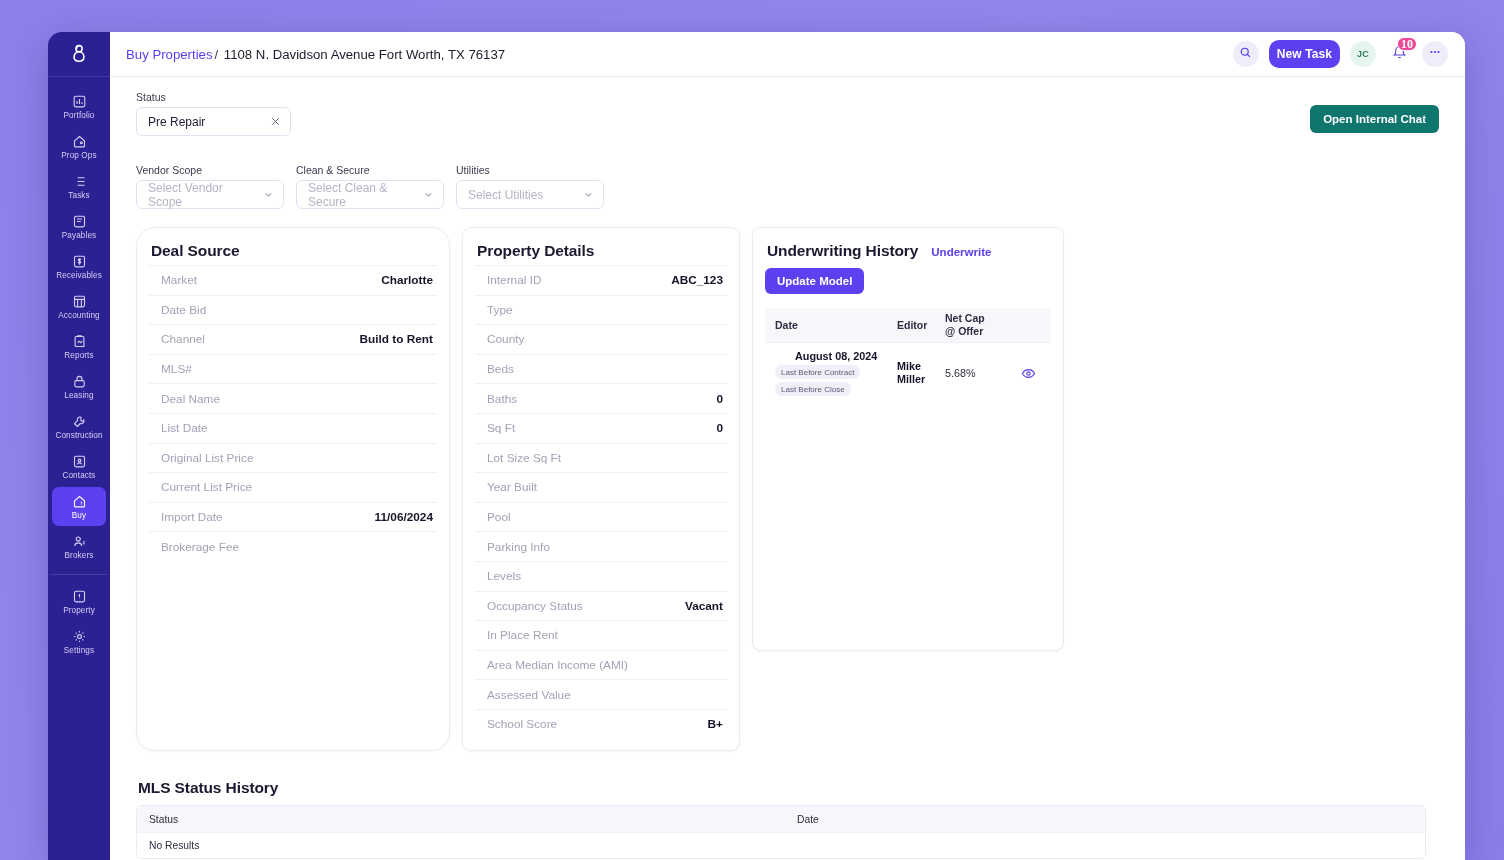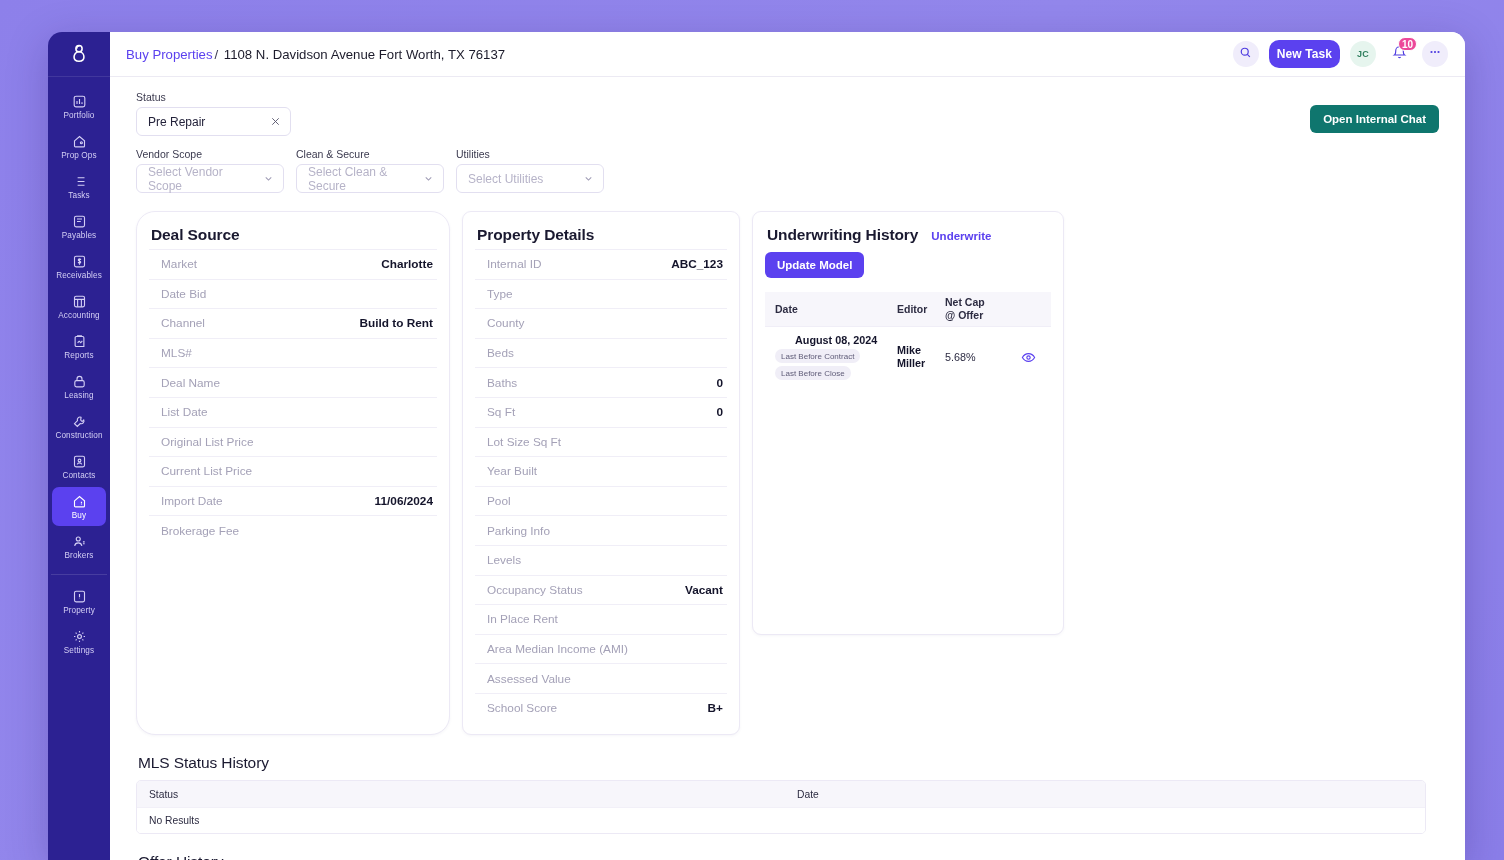--- a/index.html
+++ b/index.html
@@ -131,25 +131,26 @@
     cursor: pointer;
     letter-spacing: .1px;
   }
   .badge {
     position: absolute;
     top: -4px; right: -5px;
     min-width: 14px; height: 14px;
     border-radius: 7px;
     background: #ec4899;
     color: #fff;
-    font-size: 10px;
+    font-size: 12px;
     font-weight: bold;
     display: flex; align-items: center; justify-content: center;
     padding: 0 3px;
     border: 1.5px solid #fff;
+    font-family: Liberation Serif, serif;
   }
 
   
   #content {
     flex: 1;
     overflow: hidden;
     padding: 14px 26px 0 26px;
     background: #fff;
     position: relative;
   }
@@ -176,21 +177,21 @@
   .select-box .val { color: #23223a; }
   .select-box .ph { color: #b6b3c8; }
   .select-box .spacer { flex: 1; }
   .select-box .x {
     color: #56546b; font-size: 14px; line-height: 1;
     padding-left: 10px; cursor: pointer;
   }
   .select-box .chev { color: #9e9ab4; display:flex; padding-left: 8px; }
 
   .status-field { width: 155px; }
-  .filters-row-2 { display: flex; gap: 12px; margin-top: 12px; }
+  .filters-row-2 { display: flex; gap: 12px; margin-top: 28px; }
   .vs-field { width: 148px; }
   .cs-field { width: 148px; }
   .ut-field { width: 148px; }
 
   .chat-btn {
     margin-left: auto;
     background: #0f766e;
     color: #fff;
     border: none; border-radius: 6px;
     font-size: 11.5px; font-weight: bold;
@@ -282,22 +283,22 @@
     color: #5e5b77;
     border-radius: 8px;
     font-size: 8px;
     padding: 2.5px 6px;
     margin-top: 3px;
   }
   .eye-btn { cursor: pointer; display: flex; }
 
   
   .section-title {
-    font-size: 15.5px; font-weight: normal; color: #1a1930;
-    margin: 19px 0 8px 2px;
+    font-size: 15.5px; font-weight: bold; color: #1a1930;
+    margin: 28px 0 8px 2px;
     letter-spacing: -.1px;
   }
   .data-table {
     border: 1px solid #ece9f5;
     border-radius: 5px;
     overflow: hidden;
     width: 1290px;
   }
   .dt-head {
     background: #f7f6fb;

